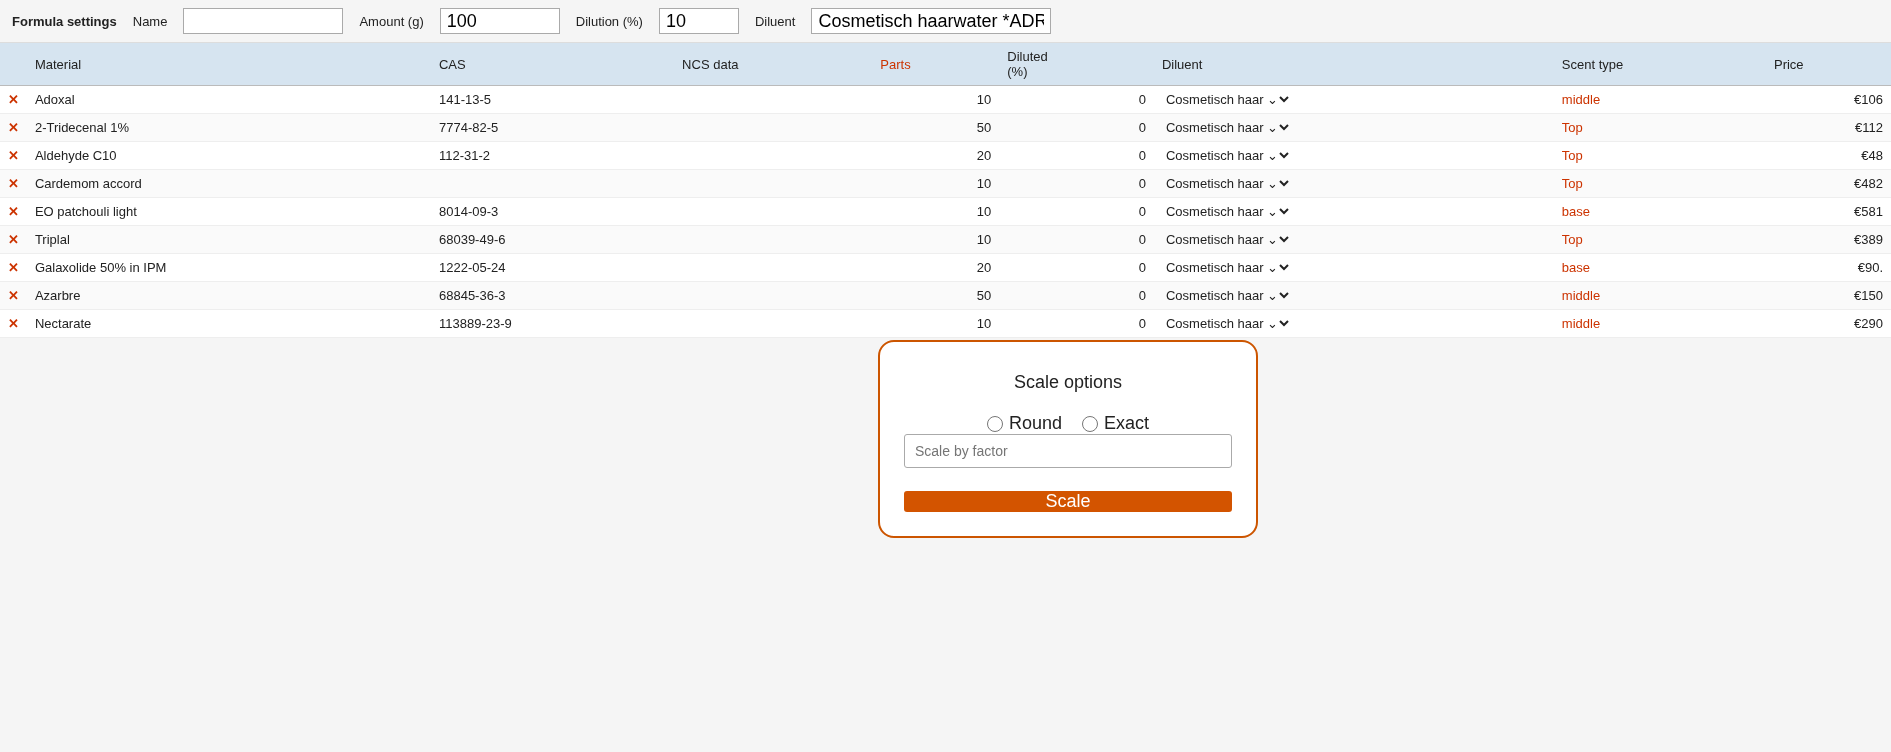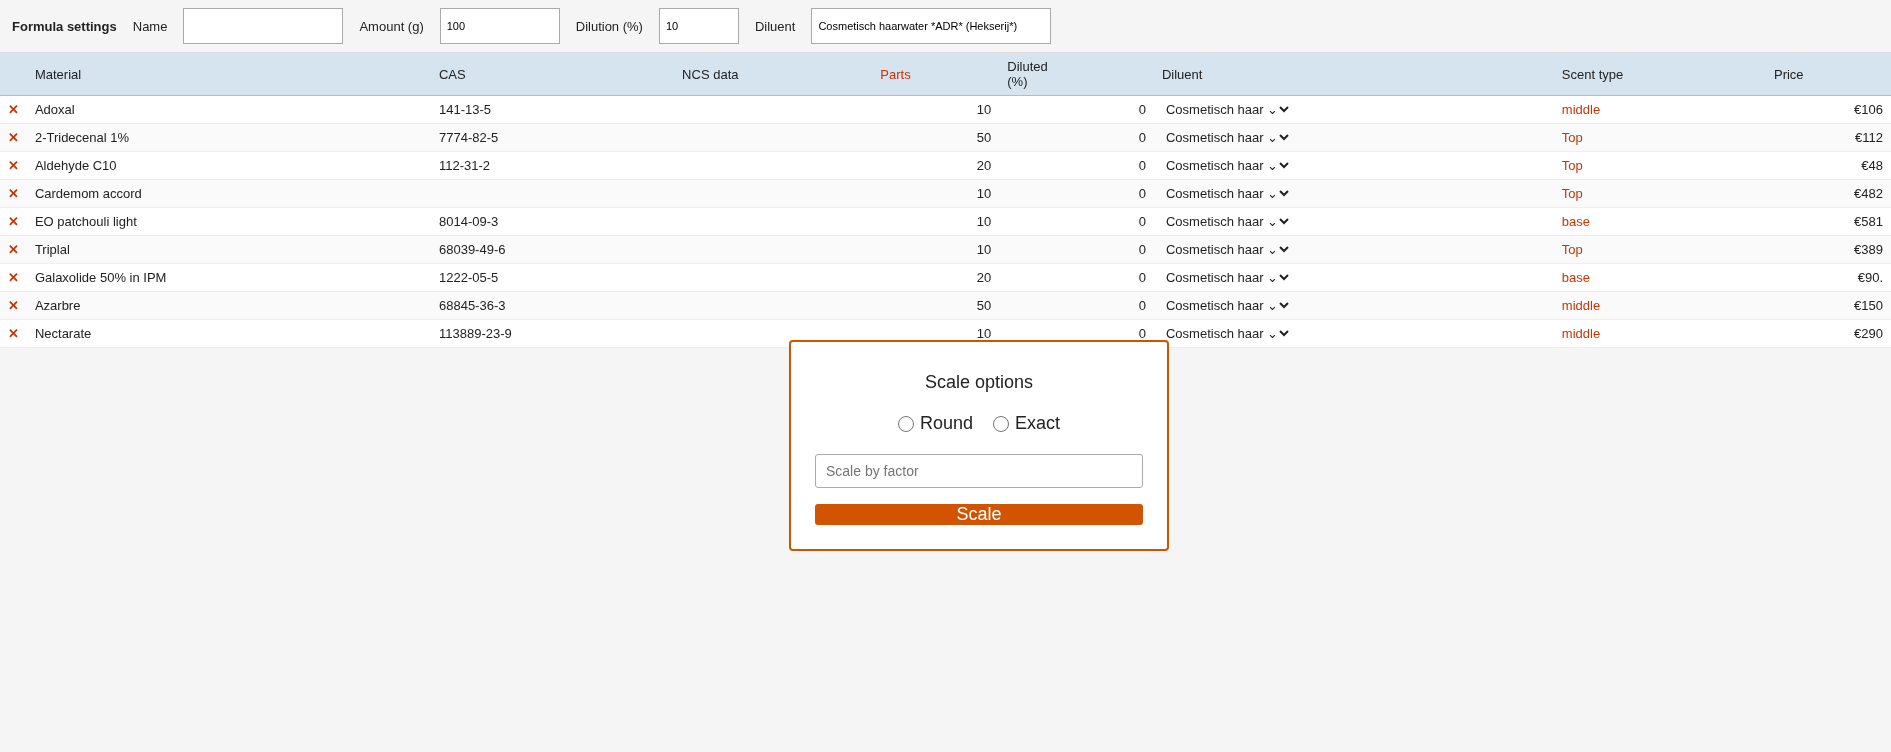--- a/index.html
+++ b/index.html
@@ -21,22 +21,22 @@
       border-bottom: 1px solid #ddd;
       white-space: nowrap;
     }
     .top-bar label {
       font-weight: normal;
       color: #222;
     }
     .top-bar input[type="text"] {
       border: 1px solid #aaa;
       padding: 2px 6px;
-      height: 36px;
-      font-size: 11px;
+      height: 26px;
+      font-size: 18px;
       background: white;
     }
     .top-bar .name-input { width: 160px; }
     .top-bar .amount-input { width: 120px; }
     .top-bar .dilution-input { width: 80px; }
     .top-bar .diluent-input { width: 240px; }
     .formula-settings-label { font-weight: bold; color: #222; }
 
     
     .table-wrapper {
@@ -101,62 +101,61 @@
 
     
     .modal-overlay {
       position: fixed;
       top: 0; left: 0; right: 0; bottom: 0;
       pointer-events: none;
     }
     .modal-box {
       position: absolute;
       top: 340px;
-      left: 789px;
+      left: 878px;
       width: 380px;
       background: white;
       border: 2px solid #cc5500;
-      border-radius: 4px;
+      border-radius: 16px;
       padding: 30px 24px 24px 24px;
       pointer-events: all;
     }
     .modal-title {
       text-align: center;
       font-size: 18px;
       font-weight: normal;
       margin-bottom: 20px;
       color: #222;
     }
     .modal-radio-row {
       display: flex;
       align-items: center;
       justify-content: center;
       gap: 20px;
-      margin-bottom: 20px;
     }
     .modal-radio-row label {
       display: flex;
       align-items: center;
       gap: 6px;
       font-size: 18px;
       cursor: pointer;
     }
     .modal-radio-row input[type="radio"] {
       width: 16px;
       height: 16px;
       cursor: pointer;
     }
     .modal-factor-input {
       width: 100%;
       border: 1px solid #aaa;
       border-radius: 3px;
       padding: 8px 10px;
       font-size: 14px;
       color: #888;
-      margin-bottom: 16px;
+      margin-bottom: 23px;
     }
     .modal-scale-btn {
       width: 100%;
       background: #d35400;
       color: white;
       border: none;
       border-radius: 3px;
       padding: 0;
       font-size: 18px;
       cursor: pointer;
@@ -280,21 +279,21 @@
         <select class="diluent-select">
           <option>Cosmetisch haar ⌄</option>
         </select>
       </td>
       <td><span class="scent-type">Top</span></td>
       <td class="price-col">€389</td>
     </tr>
         <tr>
       <td class="remove-col">✕</td>
       <td>Galaxolide 50% in IPM</td>
-      <td>1222-05-5</td>
+      <td>1222-05-24</td>
       <td></td>
       <td class="parts-col">20</td>
       <td class="diluted-col">0</td>
       <td>
         <select class="diluent-select">
           <option>Cosmetisch haar ⌄</option>
         </select>
       </td>
       <td><span class="scent-type">base</span></td>
       <td class="price-col">€90.</td>

